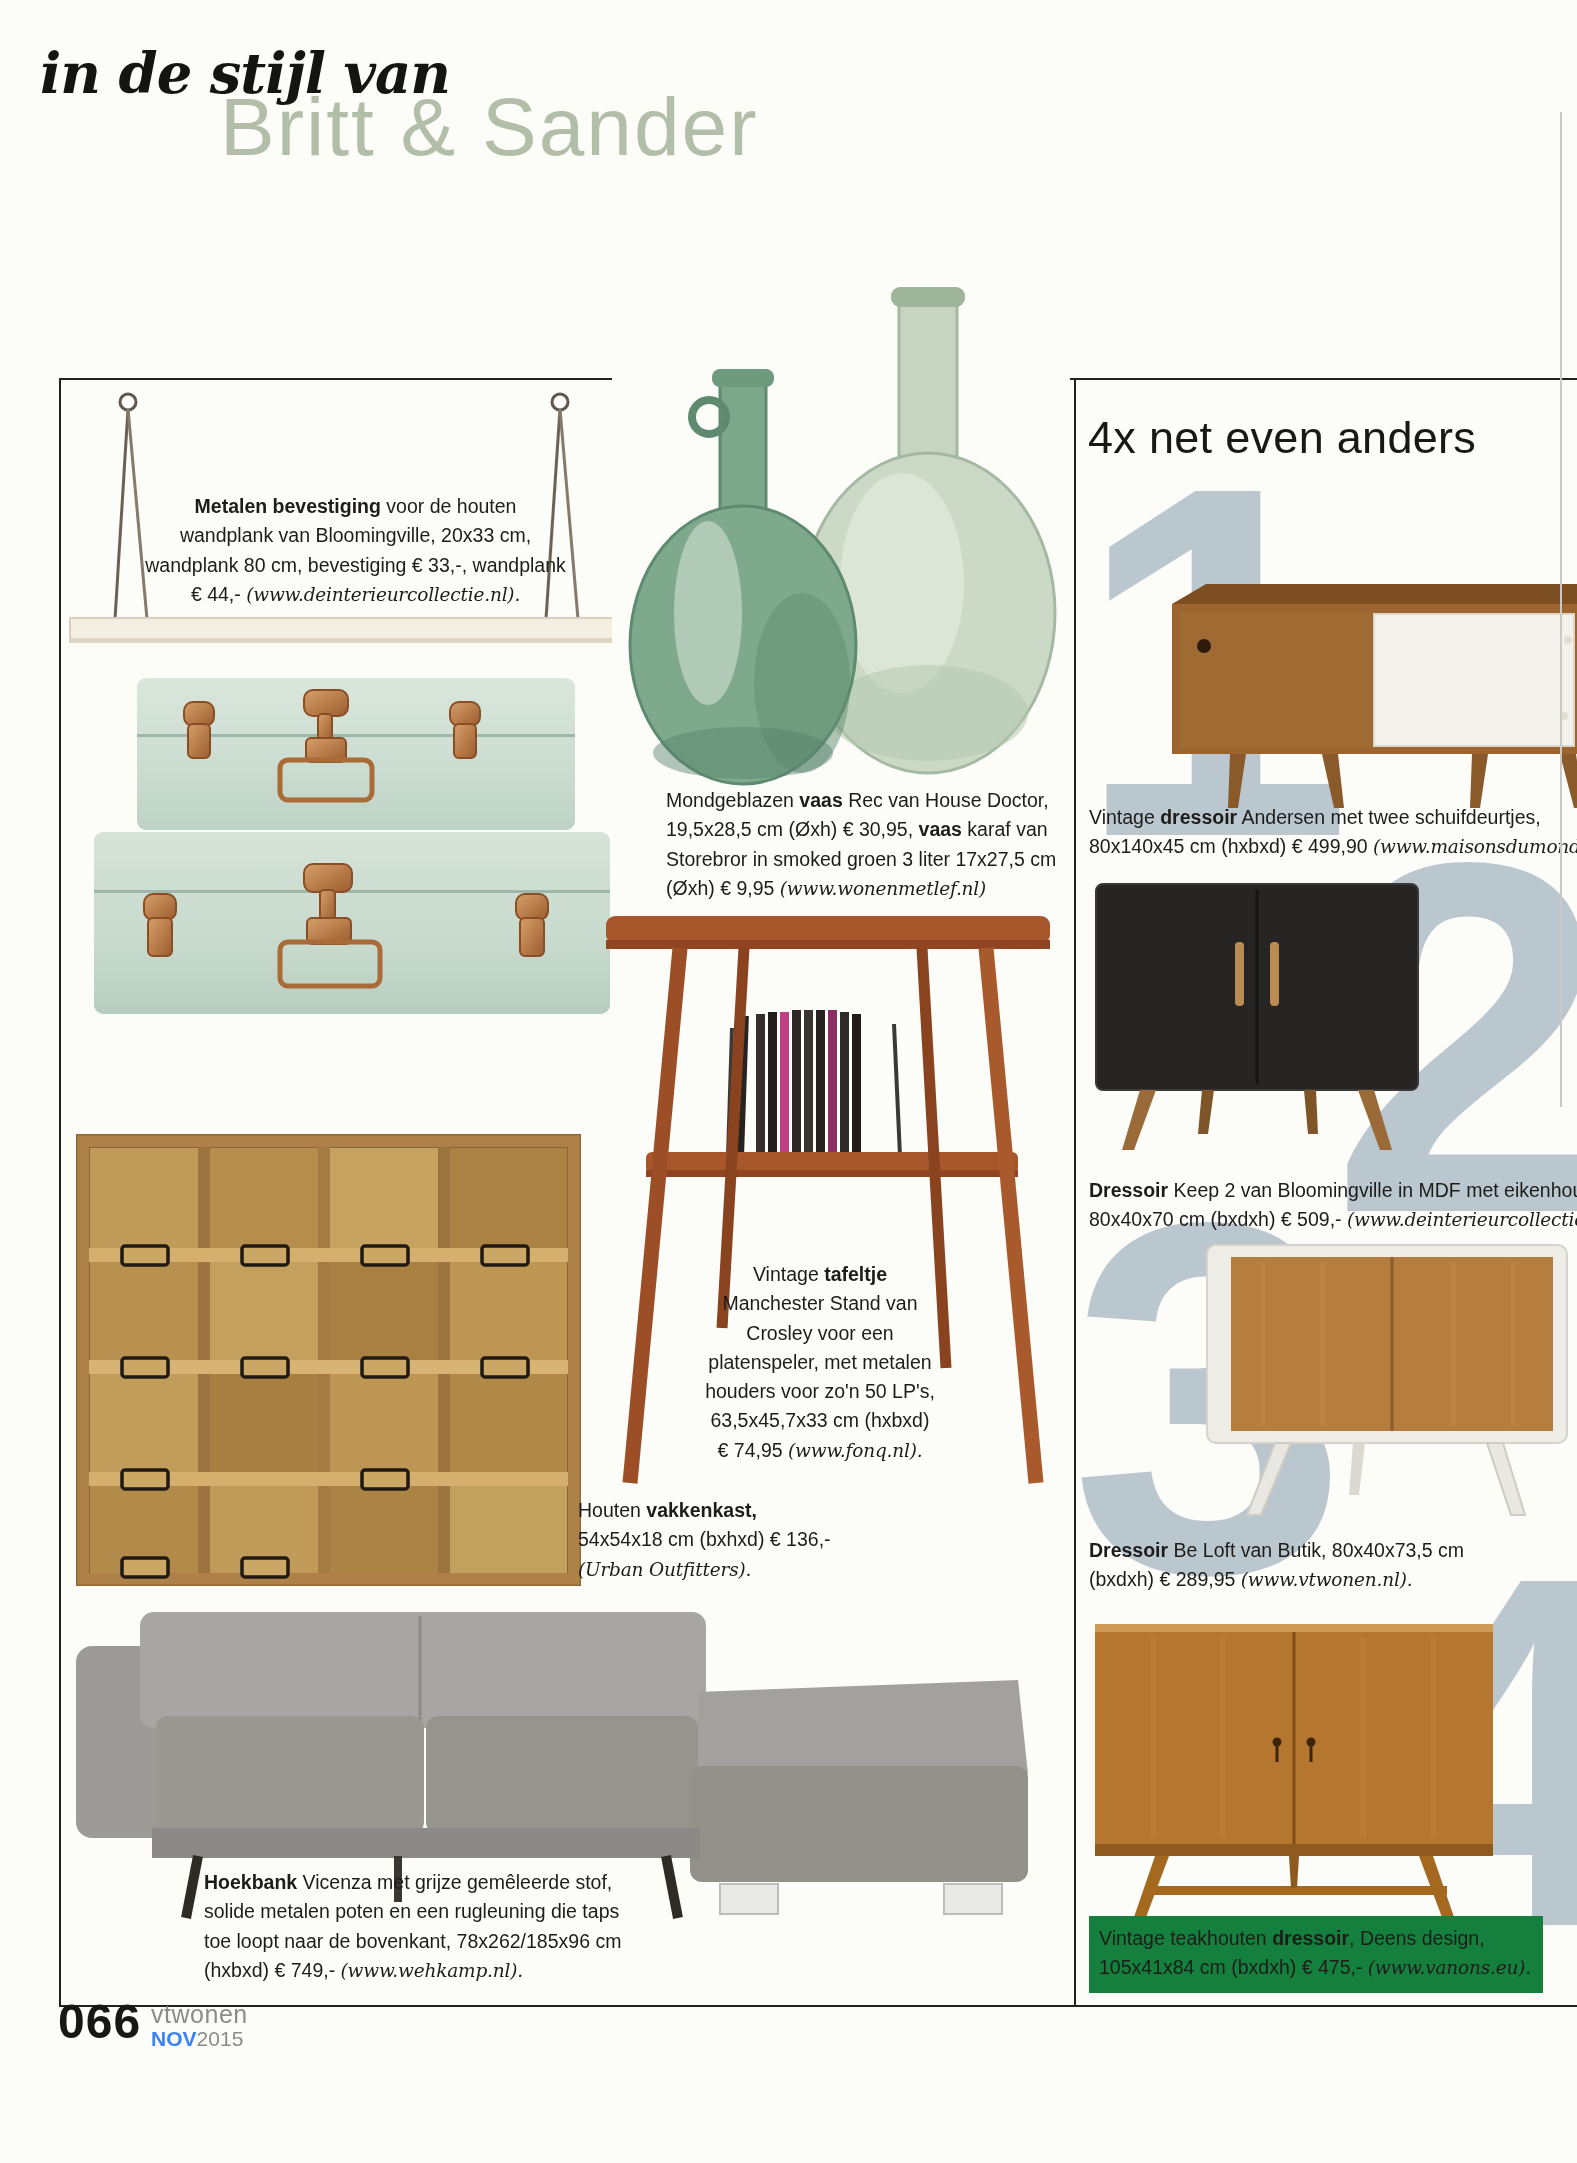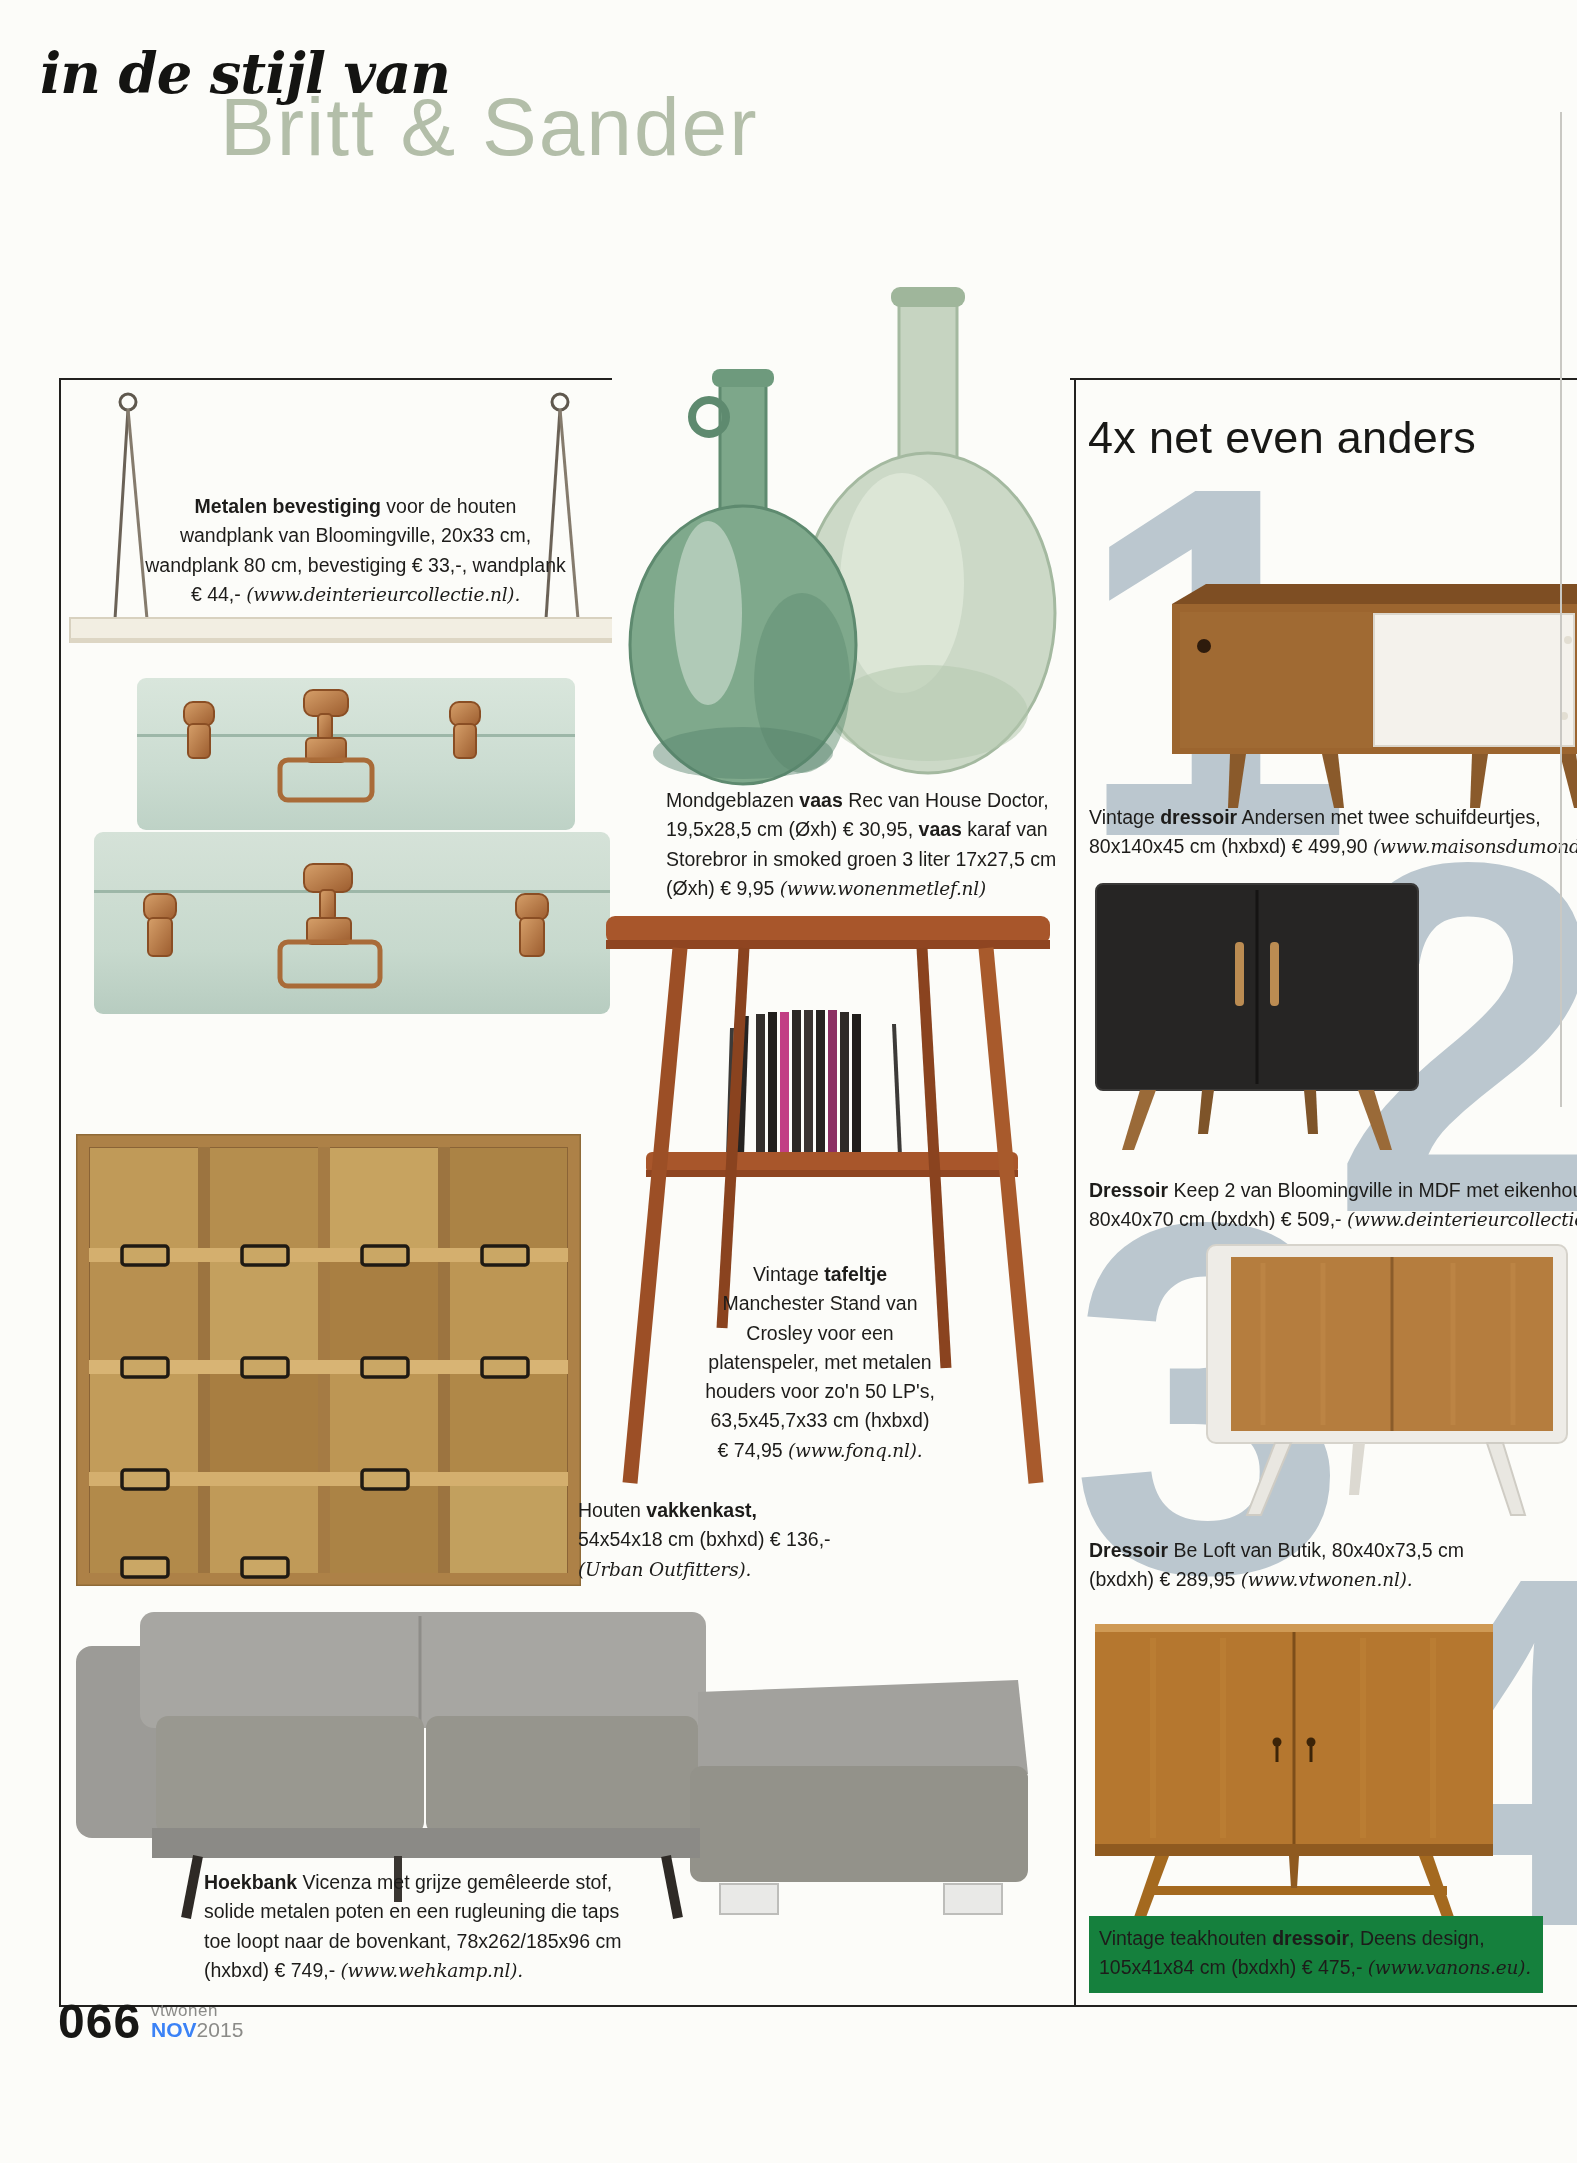--- a/index.html
+++ b/index.html
@@ -39,21 +39,21 @@
   .n1{left:1075px; top:462px;}
   .n2{left:1330px; top:838px;}
   .n3{left:1070px; top:1198px;}
   .n4{left:1368px; top:1552px;}
   
   .photo{position:absolute; z-index:2;}
   
   .footer{position:absolute; left:58px; top:2000px; z-index:3; display:flex; align-items:flex-start;}
   .pageno{font-size:48px; font-weight:800; letter-spacing:1px; color:#171715; line-height:0.9;}
   .mag-col{margin-left:10px; display:flex; flex-direction:column; line-height:1.02; padding-top:2px;}
-  .mag-name{font-size:17px; color:#8b8b88; letter-spacing:0.5px;}
+  .mag-name{font-size:25px; color:#8b8b88; letter-spacing:0.5px;}
   .mag-date{font-size:21px;}
   .mag-month{font-weight:800; color:#3b82f6;margin-top:20px;}
   .mag-year{color:#8b8b88;}
 </style>
 </head>
 <body>
 
 <div class="page">
 
   <div class="script-title">in de stijl van</div>

